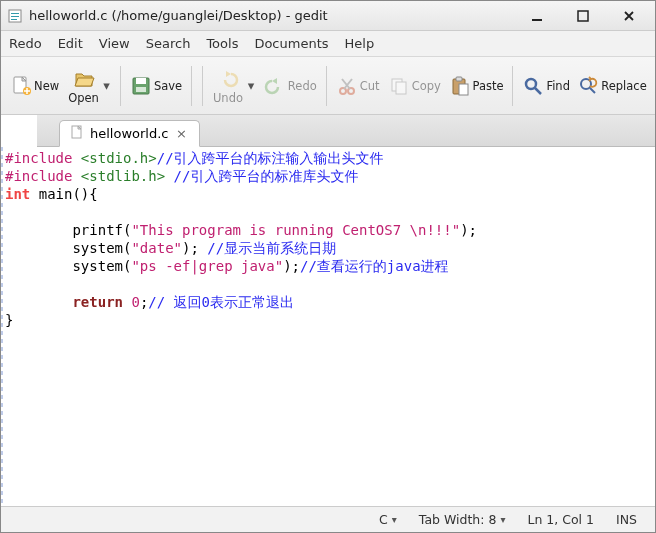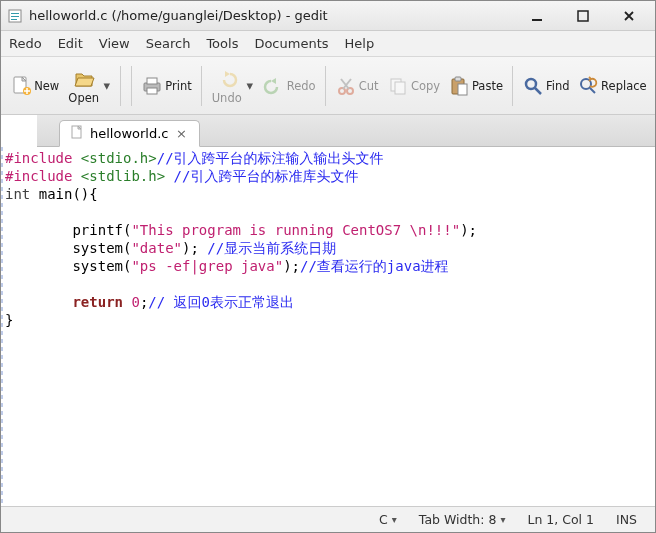--- a/index.html
+++ b/index.html
@@ -110,21 +110,21 @@
     font-size: 14px;
     line-height: 18px;
     white-space: pre;
     padding: 2px 4px;
     color: #000;
   }
   .preproc { color: #c02070; }
   .string  { color: #c02070; }
   .angle   { color: #2a7e2a; }
   .comment { color: #2a2af0; }
-  .kw-type { color: #404040; font-weight: normal; text-align: center; }
+  .kw-type { color: #ef4444; font-weight: bold; text-align: center; }
   .kw-ret  { color: #8a2222; font-weight: bold; }
   .num     { color: #c02070; }
   .statusbar {
     height: 26px;
     border-top: 1px solid #ccc;
     background: #f2f2f2;
     display: flex;
     align-items: center;
     padding: 0 10px;
     font-size: 12.5px;
@@ -201,31 +201,31 @@
         <svg width="22" height="22">
             <path d="M3 6 h6 l2 2 h8 v10 h-16 z" fill="#e6c46a" stroke="#a57f2a"></path>
             <path d="M5 10 h16 l-3 8 h-16 z" fill="#f5d788" stroke="#a57f2a"></path>
           </svg>
       </span>
       <span class="tb-label">Open</span>
     </div>
     <span class="tb-caret">▾</span>
   </div>
   <div class="tb-sep"></div>
-  <div class="tb-sep"></div>
-  <div class="tb-btn">
-    <span class="tb-icon">
-      <svg width="22" height="22">
-          <rect x="3" y="8" width="16" height="8" rx="1" fill="#bbb" stroke="#888"></rect>
-          <rect x="6" y="3" width="10" height="6" fill="#fff" stroke="#888"></rect>
-          <rect x="6" y="13" width="10" height="6" fill="#fff" stroke="#888"></rect>
-        </svg>
-    </span>
-    <span class="tb-label">Print</span>
-  </div>
+  <div class="tb-btn">
+    <span class="tb-icon">
+      <svg width="22" height="22">
+          <rect x="3" y="3" width="16" height="16" rx="1" fill="#6aa36d" stroke="#4a7a4c"></rect>
+          <rect x="6" y="3" width="10" height="6" fill="#fff"></rect>
+          <rect x="6" y="12" width="10" height="5" fill="#d7e8d7"></rect>
+        </svg>
+    </span>
+    <span class="tb-label">Save</span>
+  </div>
+  <div class="tb-sep"></div>
   <div class="tb-sep"></div>
   <div class="tb-btn split disabled">
     <div class="main">
       <span class="tb-icon">
         <svg width="22" height="22">
             <path d="M14 6 a6 6 0 1 1 -6 6" fill="none" stroke="#e6c46a" stroke-width="2.5"></path>
             <path d="M9 3 L14 6 L9 9 Z" fill="#e6c46a"></path>
           </svg>
       </span>
       <span class="tb-label">Undo</span>

